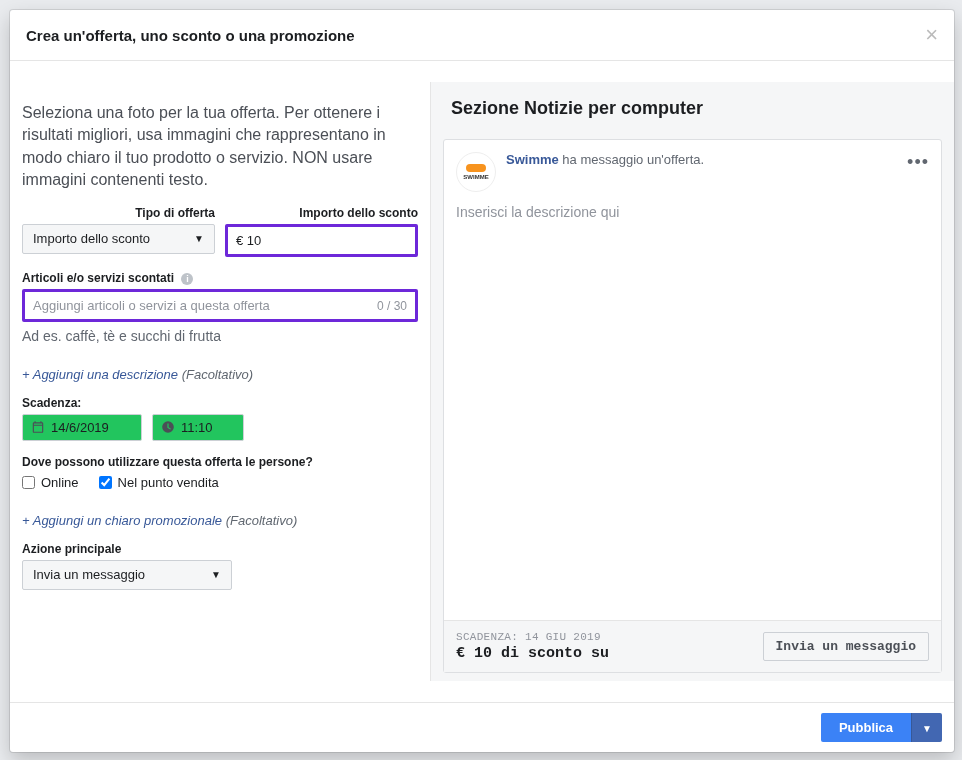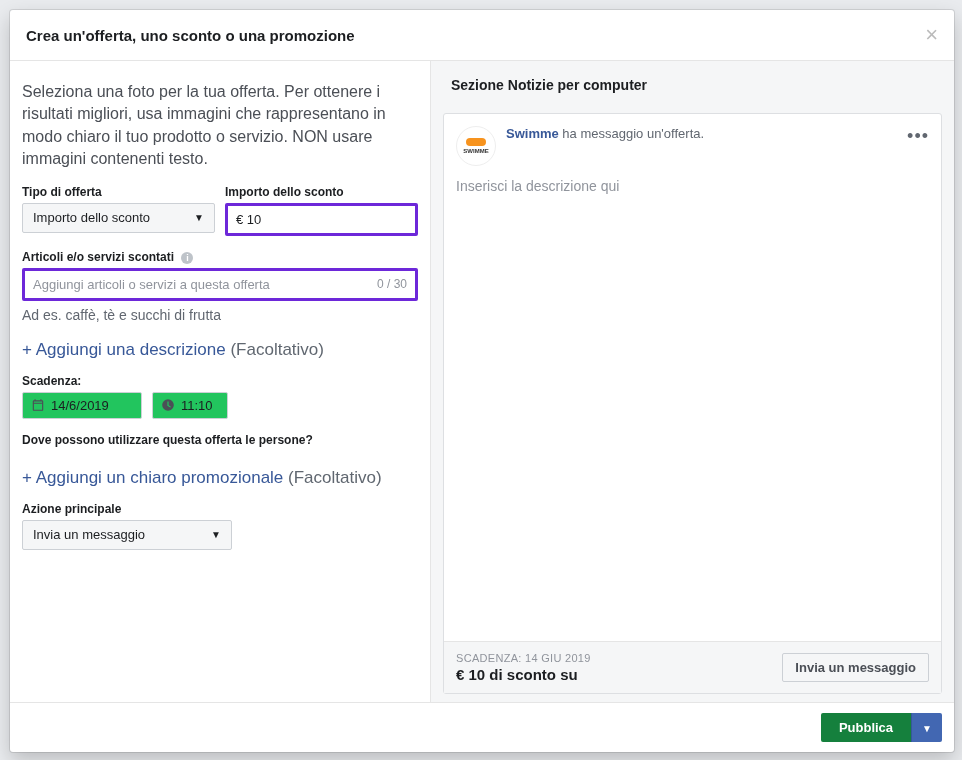--- a/index.html
+++ b/index.html
@@ -1,60 +1,60 @@
 <!DOCTYPE html>
 <html><head>
 <meta charset="utf-8">
 <style>
 * { box-sizing: border-box; margin: 0; padding: 0; }
 body { font-family: Helvetica, Arial, sans-serif; background: #e9ebee; font-size: 13px; color: #1c1e21; width: 962px; height: 760px; overflow: hidden; position: relative; }
 .backdrop { position: absolute; inset: 0; background: #e9ebee; }
 .backdrop-text { position: absolute; top: 8px; left: 275px; font-weight: bold; font-size: 15px; color: #1c1e21; }
-.modal { position: absolute; top: 10px; left: 10px; right: 8px; bottom: 8px; background: #fff; border-radius: 3px; box-shadow: 0 0 0 1px rgba(0,0,0,0.1), 0 8px 20px rgba(0,0,0,0.2); display: flex; flex-direction: column; }
+.modal { position: absolute; top: 10px; left: 10px; right: 8px; bottom: 8px; background: #fff; border-radius: 3px; box-shadow: 0 0 0 1px rgba(0,0,0,0.1), 0 8px 20px rgba(0,0,0,0.2); display: flex; flex-direction: column; gap: 21px; }
 .modal-header { padding: 14px 16px; border-bottom: 1px solid #e5e5e5; display: flex; justify-content: space-between; align-items: center; }
 .modal-title { font-size: 15px; font-weight: bold; color: #1c1e21; }
 .close-btn { font-size: 22px; color: #bbb; cursor: pointer; line-height: 1; }
 .modal-body { flex: 1; display: flex; overflow: hidden; }
 .left-col { width: 420px; padding: 12px 12px 0 12px; overflow-y: auto; }
 .right-col { flex: 1; background: #f5f6f7; border-left: 1px solid #e5e5e5; display: flex; flex-direction: column; }
 .photo-box { width: 100%; height: 205px; background: #3b4045; display: flex; align-items: center; justify-content: center; }
 .change-photo { border: 1px solid #777; color: #fff; background: rgba(0,0,0,0.3); padding: 10px 18px; border-radius: 2px; cursor: pointer; display: flex; align-items: center; gap: 8px; font-size: 13px; }
 .help-text { font-size: 16px; color: #4b4f56; margin-top: 8px; line-height: 1.4; }
 .label { font-size: 12px; font-weight: bold; color: #1c1e21; margin-top: 14px; margin-bottom: 4px; display: block; }
-.row { display: flex; gap: 10px; }
+.row { display: flex; gap: 10px; text-align: right; }
 .select-box { border: 1px solid #ccd0d5; background: #f5f6f7; padding: 6px 10px; border-radius: 2px; font-size: 13px; display: flex; justify-content: space-between; align-items: center; cursor: pointer; min-height: 30px; }
 .half { flex: 1; }
 .input-box { border: 3px solid #6d28d9; background: #fff; padding: 6px 8px; border-radius: 2px; font-size: 13px; width: 100%; min-height: 30px; display: flex; align-items: center; }
-.input-with-count { display: flex; justify-content: space-between; align-items: flex-start; }
+.input-with-count { display: flex; justify-content: space-between; align-items: flex-end; }
 .count { color: #90949c; font-size: 12px; }
 .placeholder { color: #90949c; }
 .hint { font-size: 14px; color: #616770; margin-top: 6px; }
-.link-btn { color: #385898; font-size: 17px; cursor: pointer; margin-top: 17px; display: inline-block; }
+.link-btn { color: #385898; font-size: 13px; cursor: pointer; margin-top: 23px; display: inline-block; font-style: italic; }
 .link-btn .opt { color: #606770; }
 .date-time-row { display: flex; gap: 10px; margin-top: 2px; }
 .date-input, .time-input { border: 1px solid #ccd0d5; background: #22c55e; padding: 5px 8px; border-radius: 2px; font-size: 13px; display: flex; align-items: center; gap: 6px; cursor: pointer; }
-.date-input { width: 120px; } .time-input { width: 76px; }
+.date-input { width: 120px; } .time-input { width: 92px; }
 .checks { display: flex; gap: 20px; margin-top: 6px; }
 .check-item { display: flex; align-items: center; gap: 6px; font-size: 13px; cursor: pointer; }
 .check-item input { cursor: pointer; }
-.preview-header { padding: 16px 20px 12px; font-size: 14px; font-weight: bold; color: #1c1e21; }
+.preview-header { padding: 16px 20px 12px; font-size: 18px; font-weight: bold; color: #1c1e21; }
 .preview-card { background: #fff; margin: 8px 12px; border: 1px solid #dddfe2; border-radius: 3px; flex: 1; display: flex; flex-direction: column; }
 .card-top { padding: 12px; display: flex; align-items: flex-start; gap: 10px; }
 .avatar { width: 40px; height: 40px; border-radius: 50%; background: #fff; border: 1px solid #eee; display:flex; align-items:center; justify-content:center; font-size:10px; color:#f7931e; font-weight:bold; flex-direction:column; }
 .avatar-icon { width:20px; height:8px; background:#f7931e; border-radius:4px; }
 .card-headline { font-size: 13px; color: #616770; }
 .card-headline b { color: #385898; font-weight: 600; cursor:pointer; }
 .card-menu { margin-left: auto; color: #616770; font-size: 18px; cursor:pointer; letter-spacing:1px; }
 .card-desc { padding: 0 12px 8px; color: #90949c; font-size: 14px; }
-.card-bottom { border-top: 1px solid #e5e5e5; padding: 10px 12px; display: flex; justify-content: space-between; align-items: center; margin-top:auto; background:#f5f6f7;}
+.card-bottom { border-top: 1px solid #e5e5e5; padding: 10px 12px; display: flex; justify-content: space-between; align-items: center; margin-top:auto; background:#f5f6f7;font-family:Liberation Mono, monospace;}
 .deadline-label { font-size: 11px; color: #90949c; letter-spacing: 0.3px; }
 .discount-text { font-size: 15px; font-weight: bold; color: #1c1e21; margin-top: 2px; }
 .msg-btn { border: 1px solid #ccd0d5; background: #f5f6f7; padding: 6px 12px; border-radius: 2px; font-size: 13px; font-weight: bold; color: #4b4f56; cursor: pointer; }
 .modal-footer { border-top: 1px solid #e5e5e5; padding: 10px 12px; display: flex; justify-content: flex-end; gap: 0; }
-.publish-btn { background: #15803d; color: #fff; border: none; font-weight: bold; padding: 7px 18px; border-radius: 2px 0 0 2px; font-size: 13px; cursor: pointer; }
+.publish-btn { background: #3b82f6; color: #fff; border: none; font-weight: bold; padding: 7px 18px; border-radius: 2px 0 0 2px; font-size: 13px; cursor: pointer; }
 .publish-drop { background: #4267b2; color: #fff; border: none; border-left: 1px solid #365899; padding: 7px 10px; border-radius: 0 2px 2px 0; cursor: pointer; }
 .info-icon { display:inline-block; width:12px; height:12px; border-radius:50%; background:#bec3c9; color:#fff; font-size:9px; text-align:center; line-height:12px; font-weight:bold; margin-left:4px; }
 .chev { font-size: 10px; color: #1c1e21; }
 svg.icon-sm { width:14px; height:14px; fill:#4b4f56; }
 </style>
 </head>
 <body>
 
 <div class="backdrop">
   <div class="backdrop-text">Aggiungiti al team Swimme</div>
@@ -110,20 +110,30 @@
         </div>
         <div class="time-input">
           <svg class="icon-sm" viewBox="0 0 24 24">
               <path d="M12 2a10 10 0 100 20 10 10 0 000-20zm1 10.4l4 2.4-1 1.6-5-3V6h2v6.4z"></path>
             </svg>
           <span>11:10</span>
         </div>
       </div>
 
       <span class="label">Dove possono utilizzare questa offerta le persone?</span>
+      <div class="checks">
+        <label class="check-item">
+          <input type="checkbox" style="">
+          <span>Online</span>
+        </label>
+        <label class="check-item">
+          <input type="checkbox" checked="" style="">
+          <span>Nel punto vendita</span>
+        </label>
+      </div>
 
       <span class="link-btn">
         <span>+ Aggiungi un chiaro promozionale</span> <span class="opt">(Facoltativo)</span>
       </span>
 
       <span class="label">Azione principale</span>
       <div class="select-box" style="width:210px">
         <span>Invia un messaggio</span>
         <span class="chev">▼</span>
       </div>

